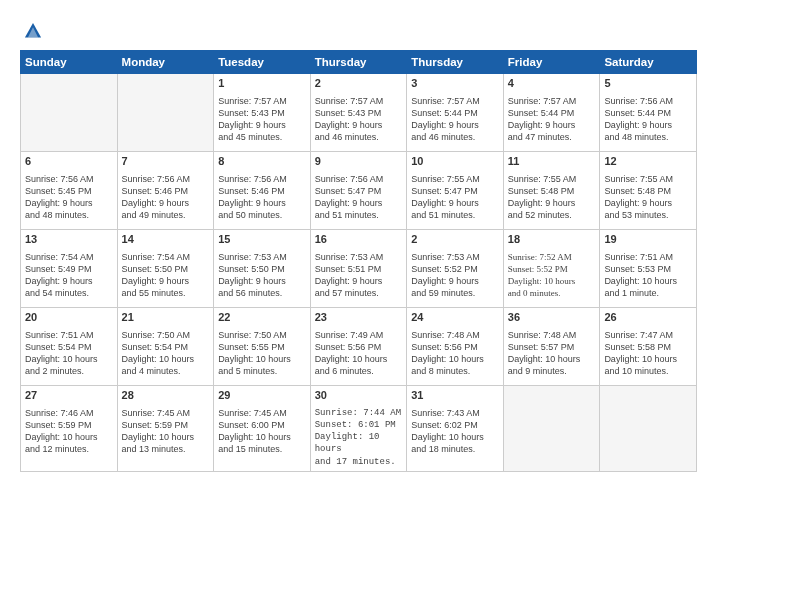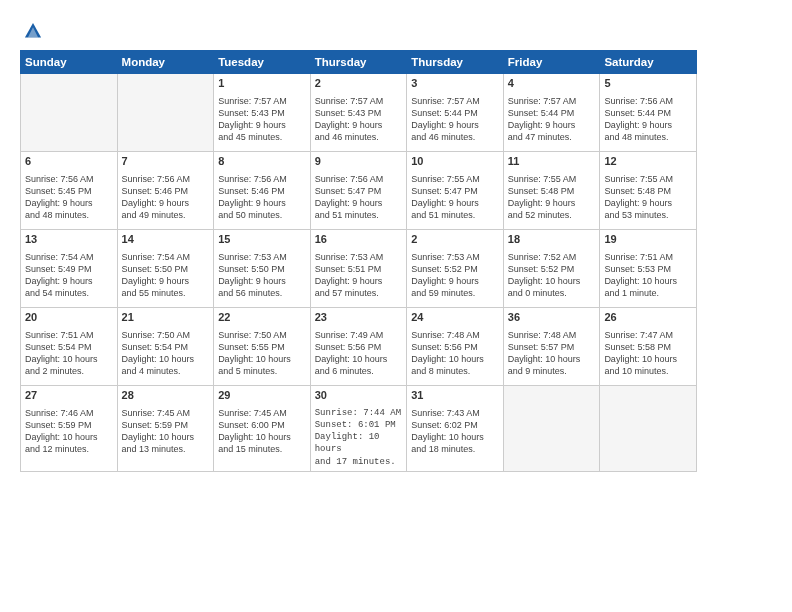--- a/index.html
+++ b/index.html
@@ -239,21 +239,21 @@
           </td>
           <td>
             <span class="day-num">2</span>
             <div class="day-info" style="white-space: pre-line;">Sunrise: 7:53 AM
 Sunset: 5:52 PM
 Daylight: 9 hours
 and 59 minutes.</div>
           </td>
           <td>
             <span class="day-num">18</span>
-            <div class="day-info" style="white-space: pre-line;">Sunrise: 7:52 AM
+            <div class="day-info" style="white-space: pre-line; font-family: Liberation Serif, serif;">Sunrise: 7:52 AM
 Sunset: 5:52 PM
 Daylight: 10 hours
 and 0 minutes.</div>
           </td>
           <td>
             <span class="day-num">19</span>
             <div class="day-info" style="white-space: pre-line;">Sunrise: 7:51 AM
 Sunset: 5:53 PM
 Daylight: 10 hours
 and 1 minute.</div>

